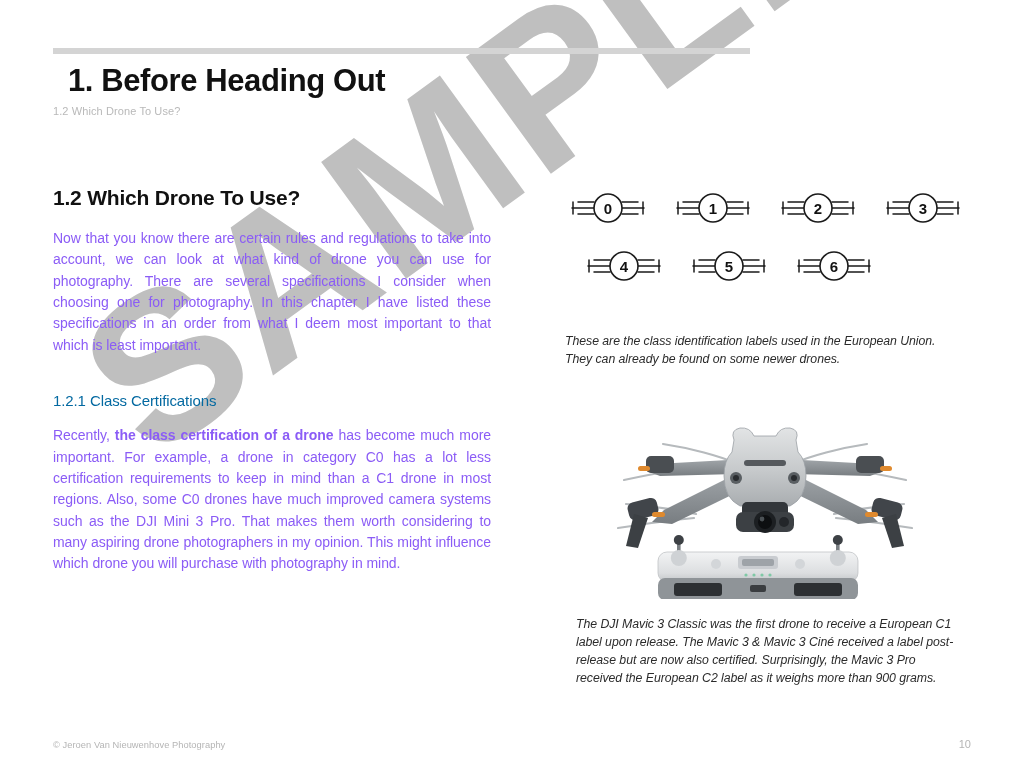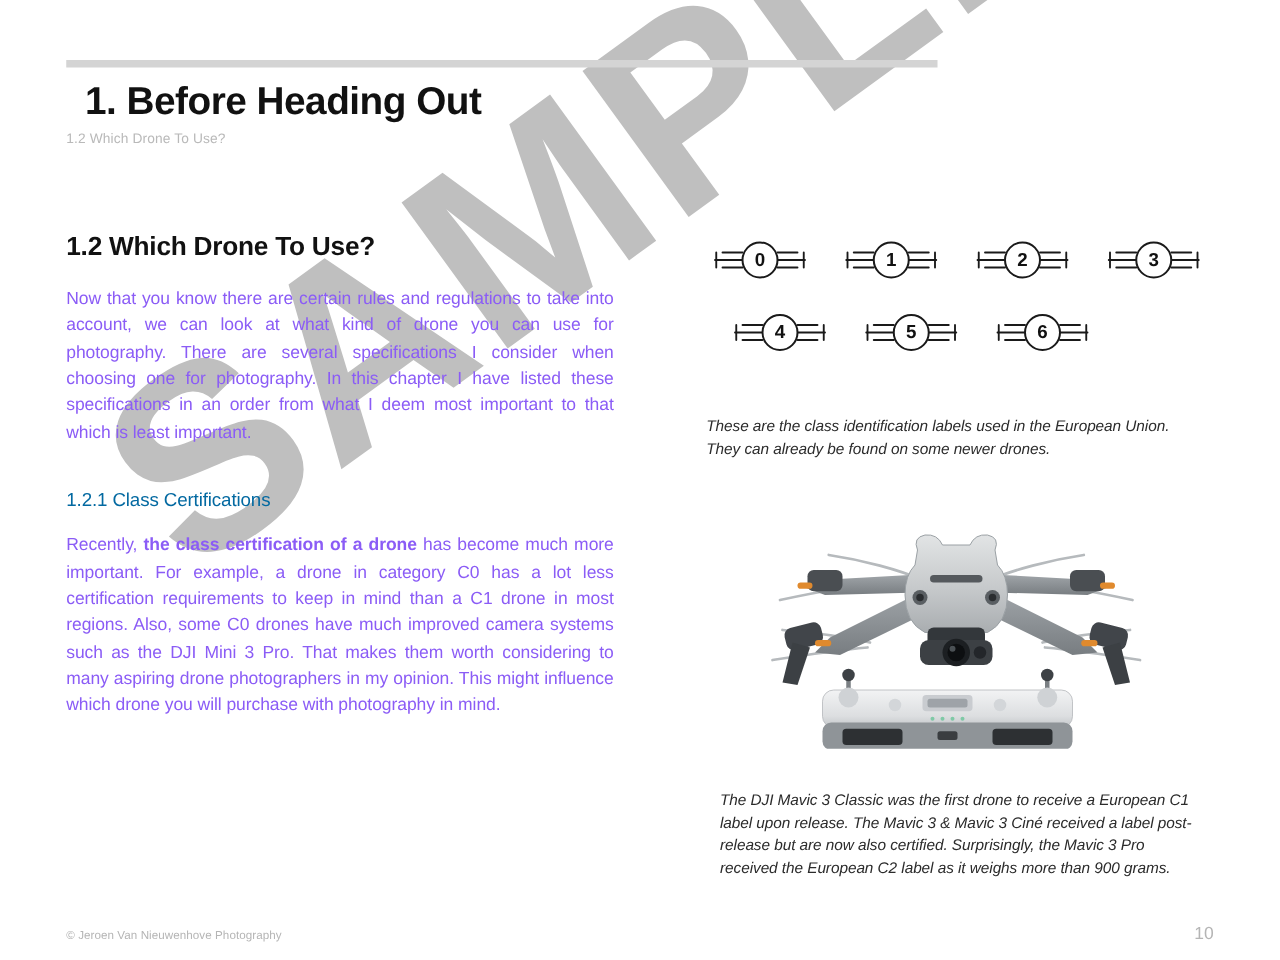--- a/index.html
+++ b/index.html
@@ -169,42 +169,42 @@
   }
 
   
   #drone-photo {
     position: relative;
     width: 410px;
     height: 195px;
     margin-top: 36px;
   }
   #caption-drone {
-    margin-top: 32px;
+    margin-top: 16px;
     padding: 0 16px;
   }
 
   
   #footer {
     position: absolute;
     left: 53px;
     top: 738px;
     width: 918px;
     display: flex;
     justify-content: space-between;
     align-items: baseline;
     z-index: 3;
   }
   #footer-copyright {
     font-size: 9.3px;
     color: #b5b5b5;
     letter-spacing: 0.05px;
   }
   #footer-page {
-    font-size: 14px;
+    font-size: 11px;
     color: #b5b5b5;
   }
 </style>
 </head>
 <body>
 
 <div id="page">
 
   <div id="watermark">
     <div class="wm-text">SAMPLE</div>

